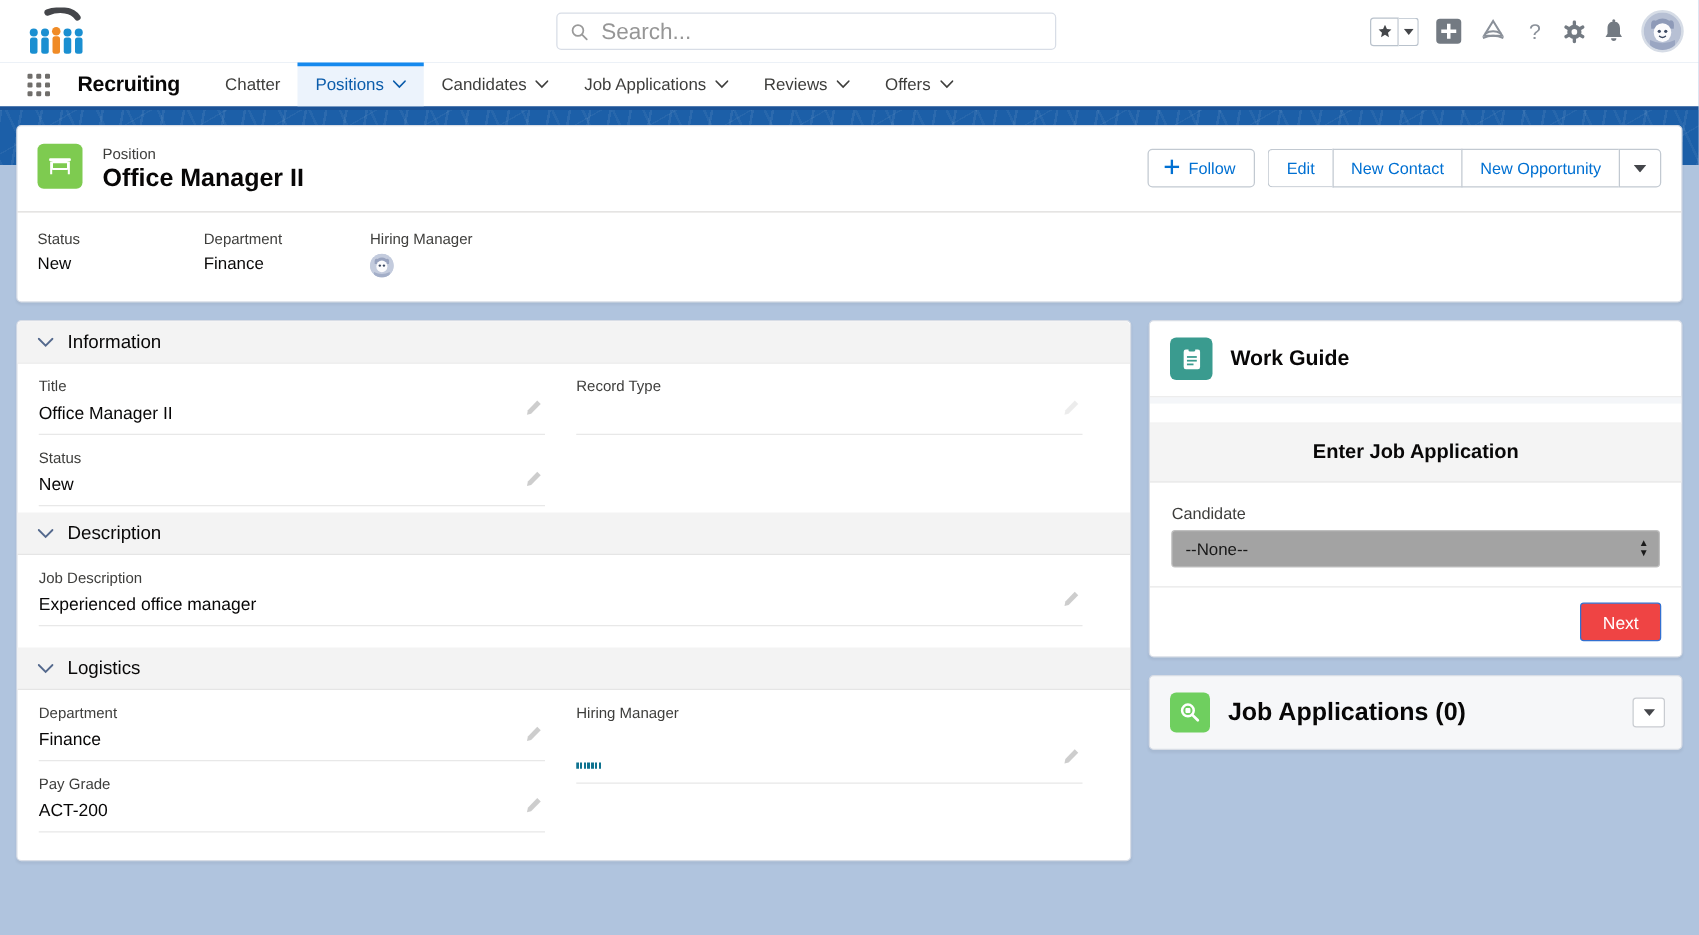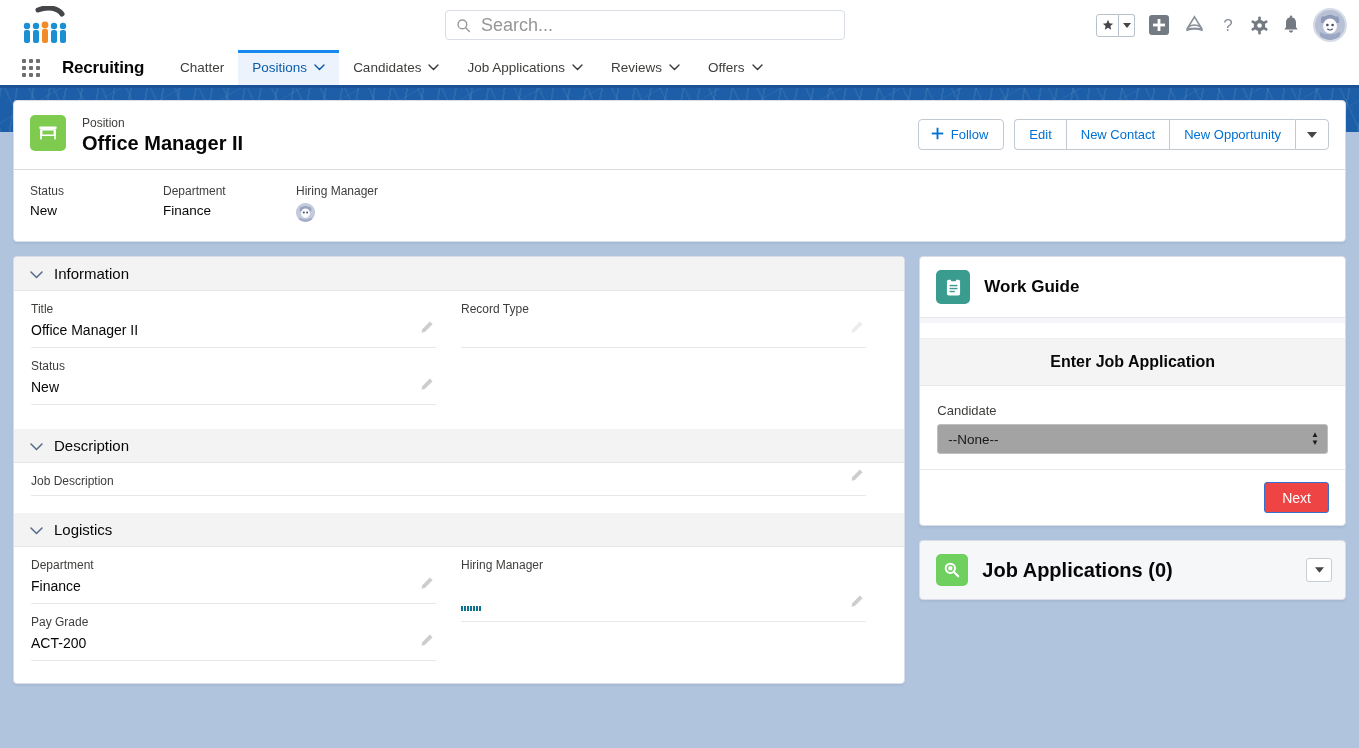--- a/index.html
+++ b/index.html
@@ -496,32 +496,33 @@
                   <div class="field-value"></div>
                   <span class="pencil disabled">
                     <svg width="14" height="14" viewBox="0 0 16 16">
                       <path d="M11.2 1.6 L14.4 4.8 L5.6 13.6 L1.8 14.6 L2.6 10.6 Z" fill="#9c9c9c"></path>
                     </svg>
                   </span>
                 </div>
               </div>
             </div>
 
-            <div class="section-head" style="margin-top:24px">
+            <div class="section-head" style="margin-top:5px">
               <span>
                 <svg width="13" height="8" viewBox="0 0 13 8">
                     <path d="M1 1 L6.5 6.5 L12 1" stroke="#54698d" stroke-width="1.5" fill="none" stroke-linecap="round"></path>
                   </svg>
               </span>
               <span>Description</span>
             </div>
             <div class="field-grid">
               <div class="field-col full">
                 <div class="field">
                   <div class="field-label">Job Description</div>
+                  <div class="field-value">Experienced office manager</div>
                   <span class="pencil">
                     <svg width="14" height="14" viewBox="0 0 16 16">
                       <path d="M11.2 1.6 L14.4 4.8 L5.6 13.6 L1.8 14.6 L2.6 10.6 Z" fill="#9c9c9c"></path>
                     </svg>
                   </span>
                 </div>
               </div>
             </div>
 
             <div class="section-head" style="margin-top:17px">

